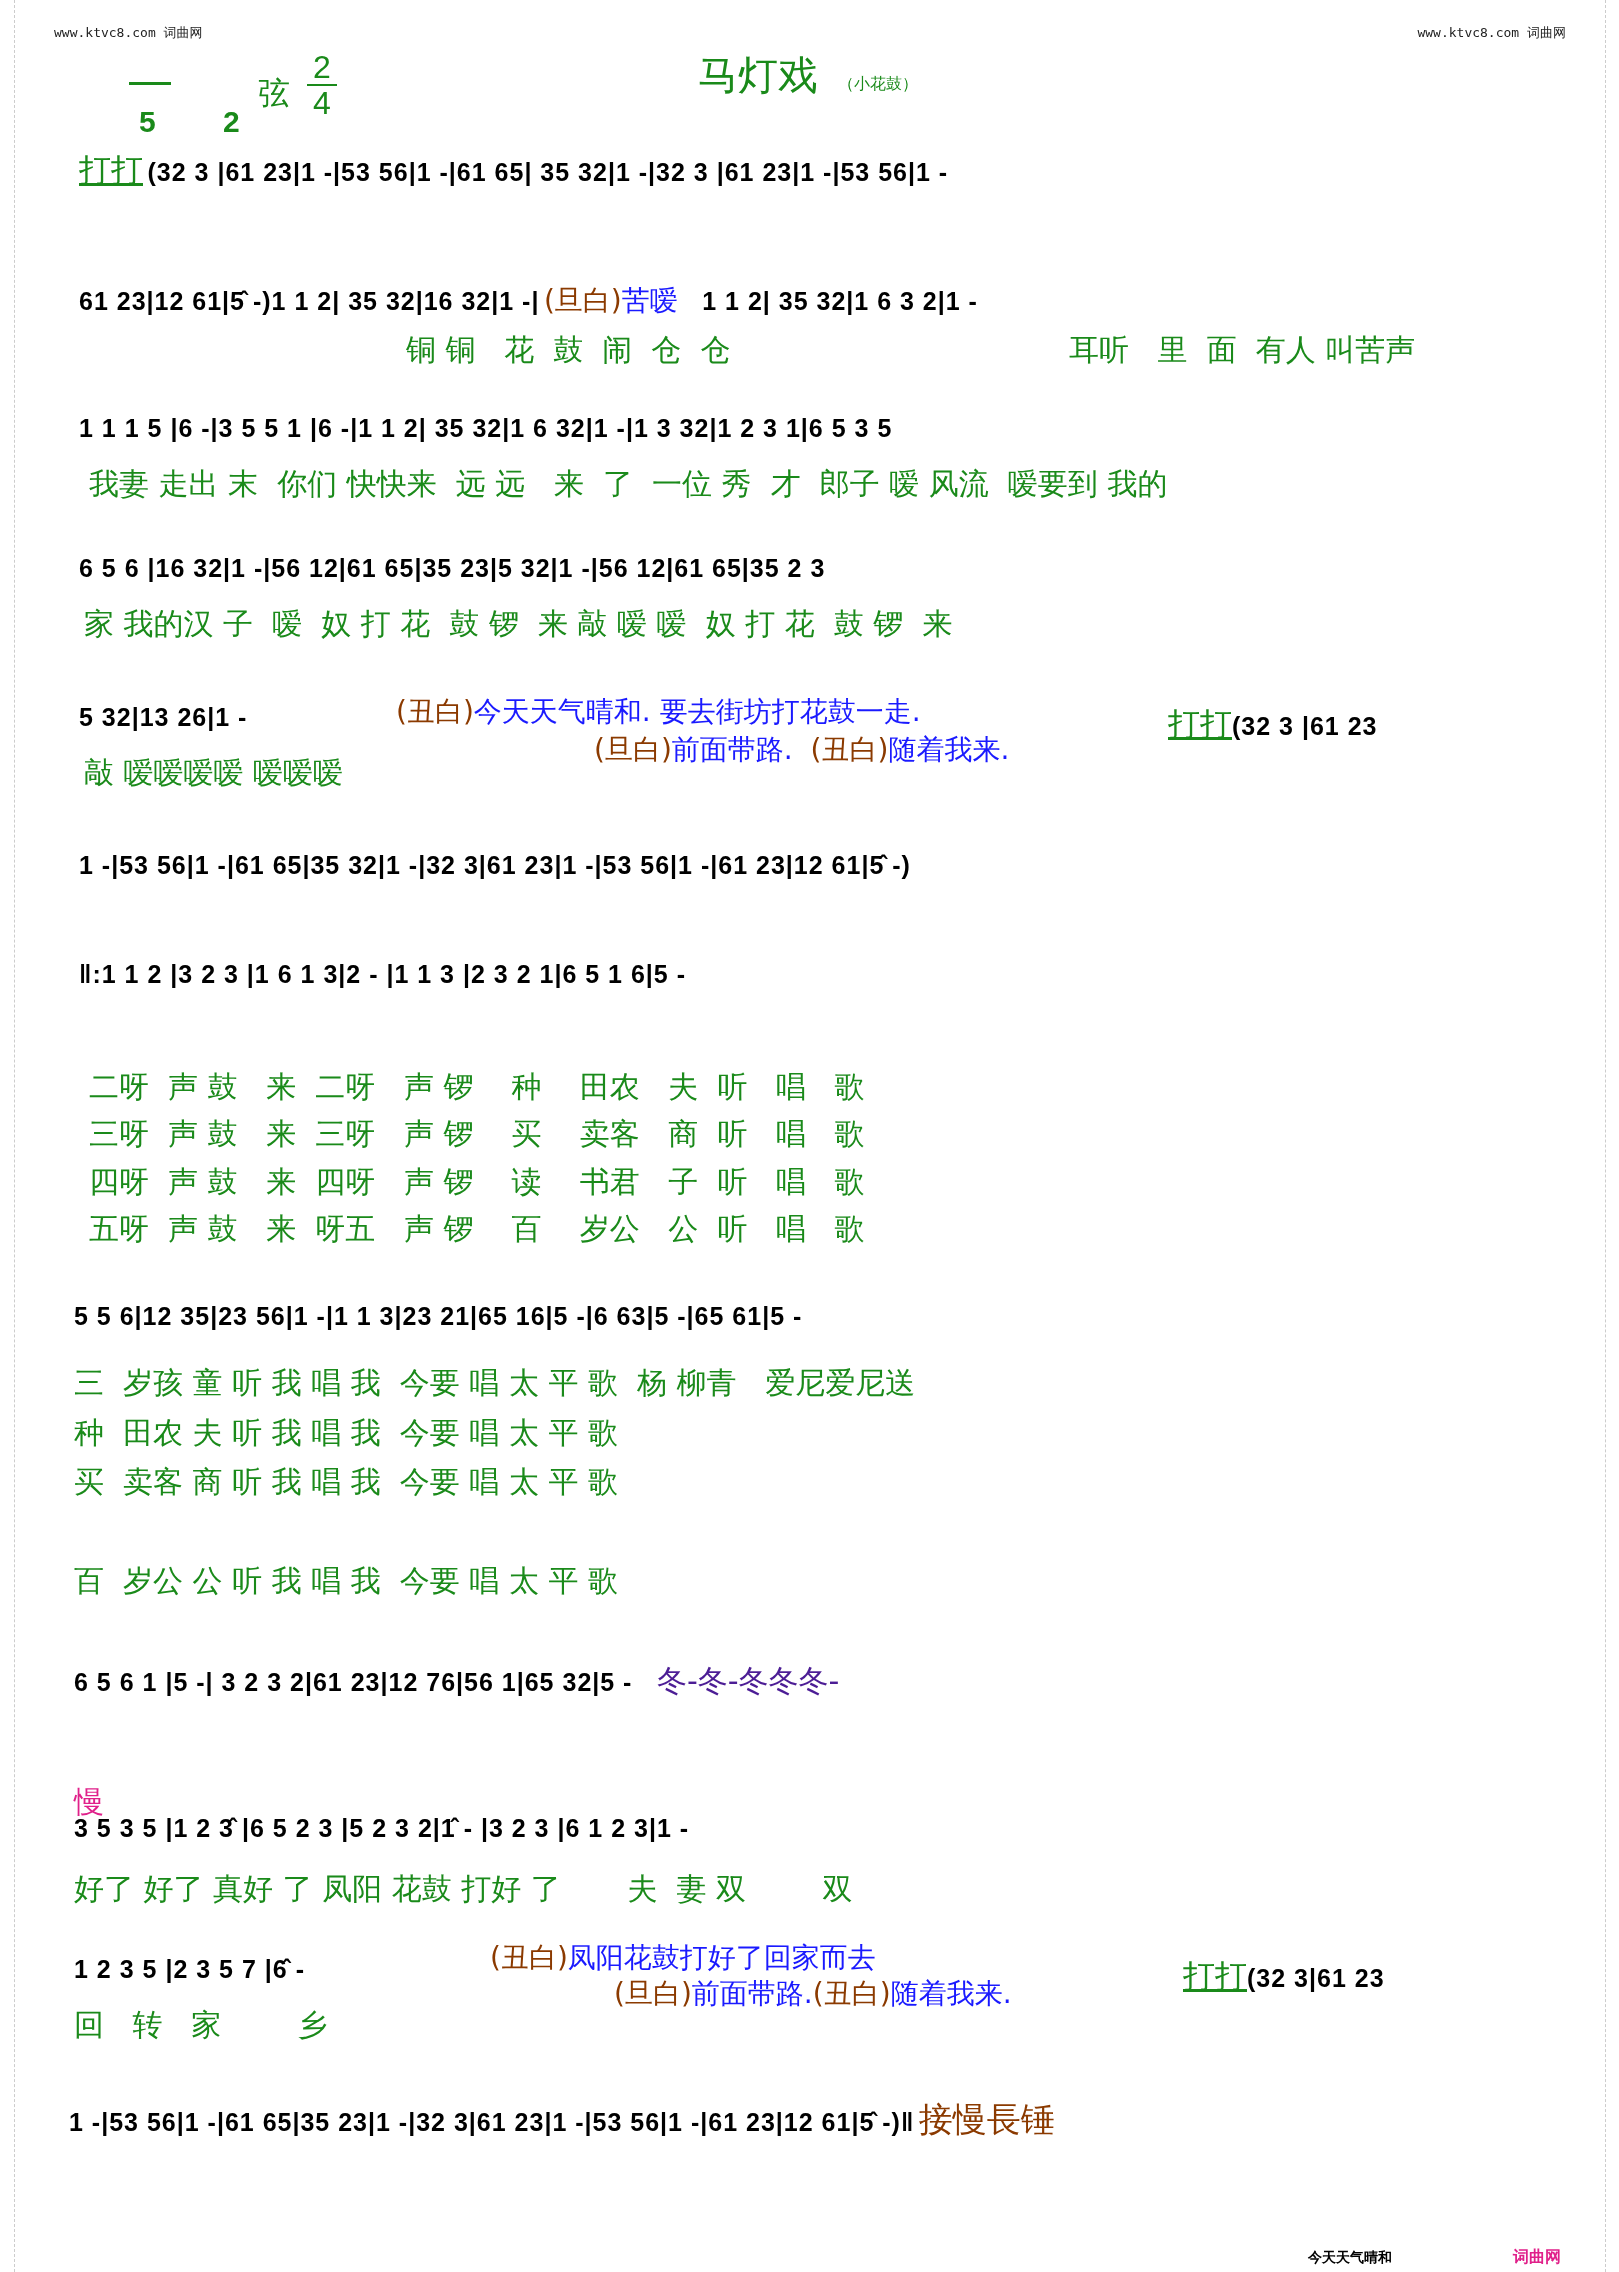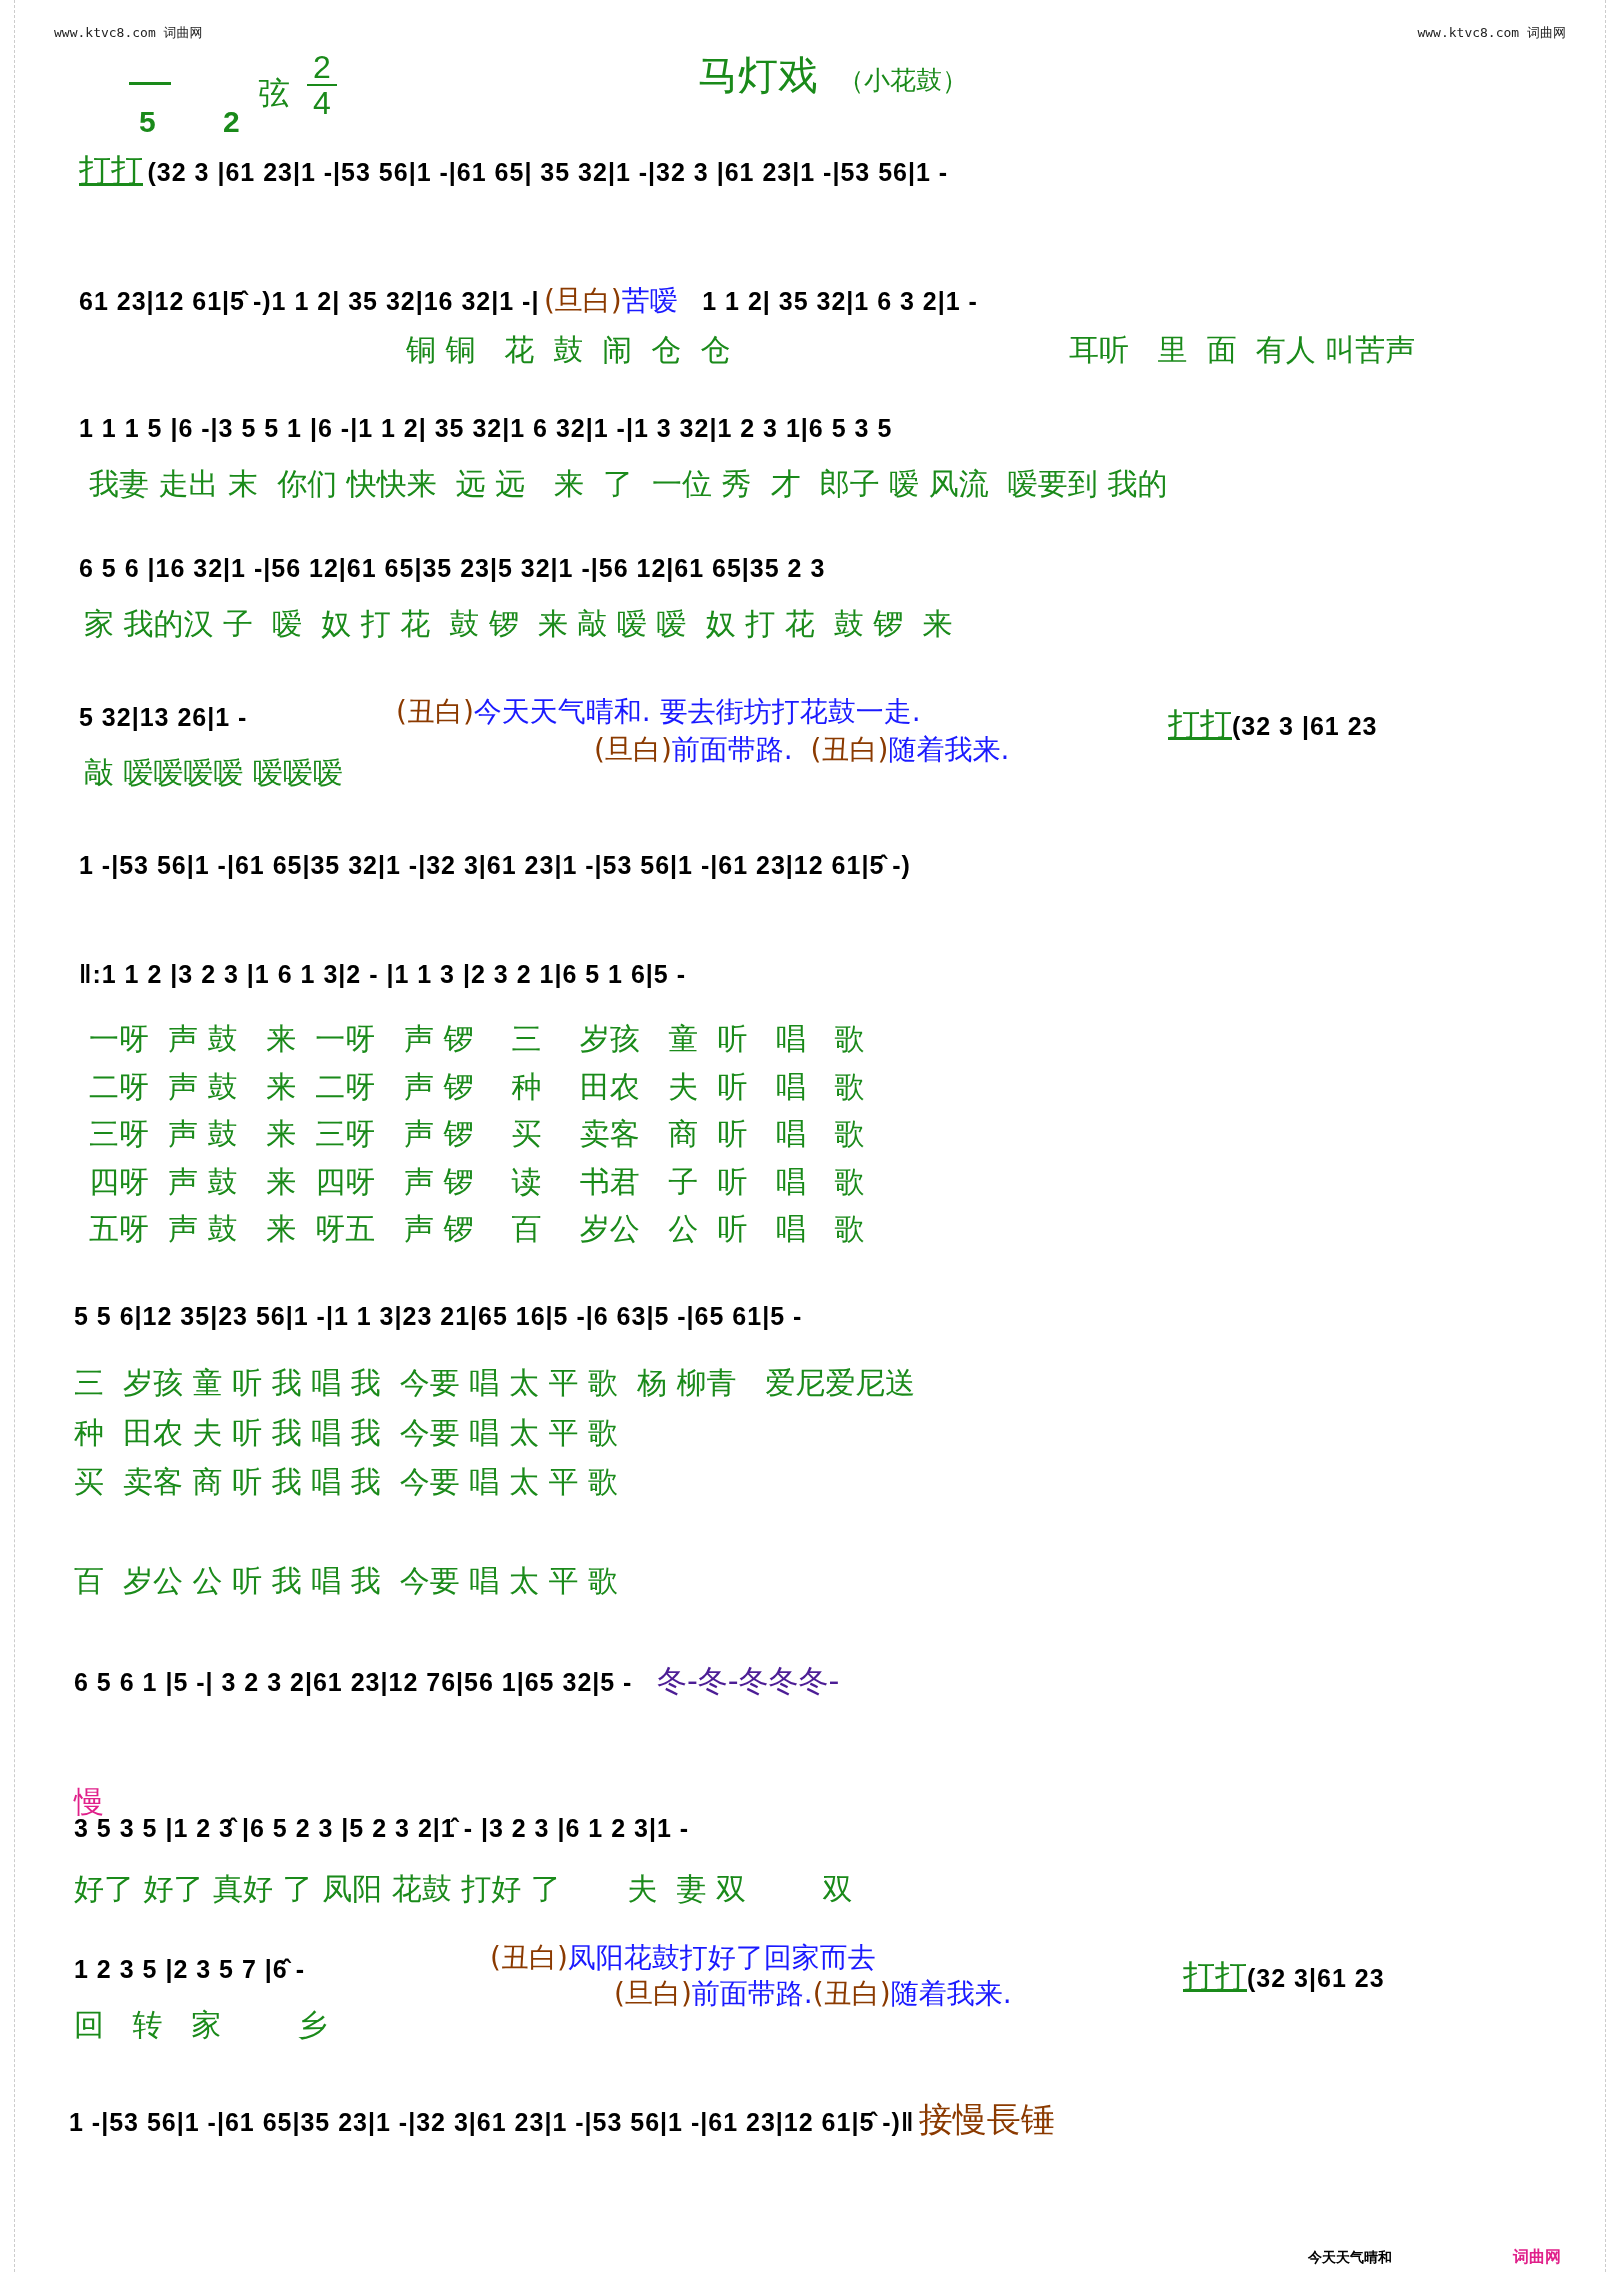--- a/index.html
+++ b/index.html
@@ -4,21 +4,21 @@
 <style>
   html, body { margin:0; padding:0; background:#fff; }
   body { width:1620px; height:2272px; position:relative; overflow:hidden;
          font-family:"Liberation Sans", "DejaVu Sans", sans-serif; }
   .margin-strip { position:absolute; top:0; bottom:0; width:14px; border-right:1px dashed #ccc; }
   .margin-strip.left { left:0; }
   .margin-strip.right { right:0; border-right:none; border-left:1px dashed #ccc; }
   .wm { position:absolute; top:24px; font-size:13px; color:#222; font-family:"DejaVu Sans Mono", monospace; }
   .wm.left { left:54px; } .wm.right { right:54px; }
   .title { position:absolute; left:698px; top:48px; font-size:40px; color:#1a8a1a; font-family:"DejaVu Sans", sans-serif; }
-  .subtitle { font-size:26px; margin-left:20px; }
+  .subtitle { font-size:16px; margin-left:20px; }
   .keysig { position:absolute; left:119px; top:50px; color:#1a8a1a; font-weight:bold; }
   .keysig .line { position:absolute; left:10px; top:32px; width:42px; height:3px; background:#1a8a1a; }
   .keysig .n5 { position:absolute; left:20px; top:55px; font-size:30px; }
   .keysig .n2 { position:absolute; left:104px; top:55px; font-size:30px; }
   .keysig .xian { position:absolute; left:139px; top:22px; font-size:32px; font-weight:normal; }
   .keysig .frac { position:absolute; left:188px; top:0px; font-size:32px; text-align:center; width:30px; line-height:34px; font-weight:normal; }
   .keysig .frac .bar { height:2px; background:#1a8a1a; }
 
   .row { position:absolute; left:79px; right:59px; }
   .notes { font-family:"Liberation Sans", sans-serif; font-weight:bold; font-size:25px; color:#000; white-space:nowrap; letter-spacing:1px; }
@@ -89,21 +89,20 @@
     <span class="lyric green" style="position:relative; text-decoration:underline; font-size:32px;">打打</span><span class="notes">(32 3 |61 23</span>
   </div>
 </div>
 
 <div class="row" style="top:851px;">
   <span class="notes">1 -|53 56|1 -|61 65|35 32|1 -|32 3|61 23|1 -|53 56|1 -|61 23|12 61|5̂ -)</span>
 </div>
 
 <div class="row" style="top:960px;">
   <span class="notes">‖:1 1  2 |3 2 3  |1 6 1 3|2 -  |1 1  3 |2 3  2 1|6 5  1 6|5 -</span>
-  <div class="lyric" style="left:10px; top:59px;">一呀  声 鼓   来  一呀   声 锣    三    岁孩   童  听   唱   歌</div>
   <div class="lyric" style="left:10px; top:107px;">二呀  声 鼓   来  二呀   声 锣    种    田农   夫  听   唱   歌</div>
   <div class="lyric" style="left:10px; top:154px;">三呀  声 鼓   来  三呀   声 锣    买    卖客   商  听   唱   歌</div>
   <div class="lyric" style="left:10px; top:202px;">四呀  声 鼓   来  四呀   声 锣    读    书君   子  听   唱   歌</div>
   <div class="lyric" style="left:10px; top:249px;">五呀  声 鼓   来  呀五   声 锣    百    岁公   公  听   唱   歌</div>
 </div>
 
 <div class="row" style="left:74px; top:1302px;">
   <span class="notes">5 5 6|12 35|23 56|1 -|1 1 3|23 21|65 16|5 -|6 63|5 -|65 61|5 -</span>
   <div class="lyric" style="left:0; top:61px;">三  岁孩 童 听 我 唱 我  今要 唱 太 平 歌  杨 柳青   爱尼爱尼送</div>
   <div class="lyric" style="left:0; top:111px;">种  田农 夫 听 我 唱 我  今要 唱 太 平 歌</div>

